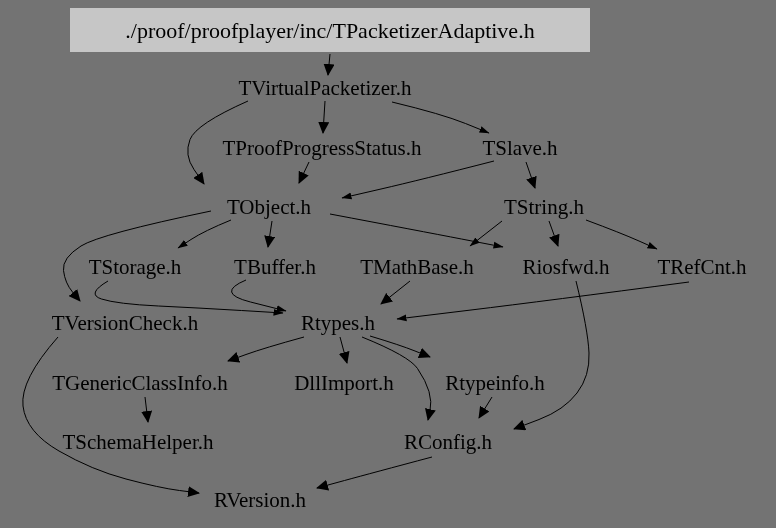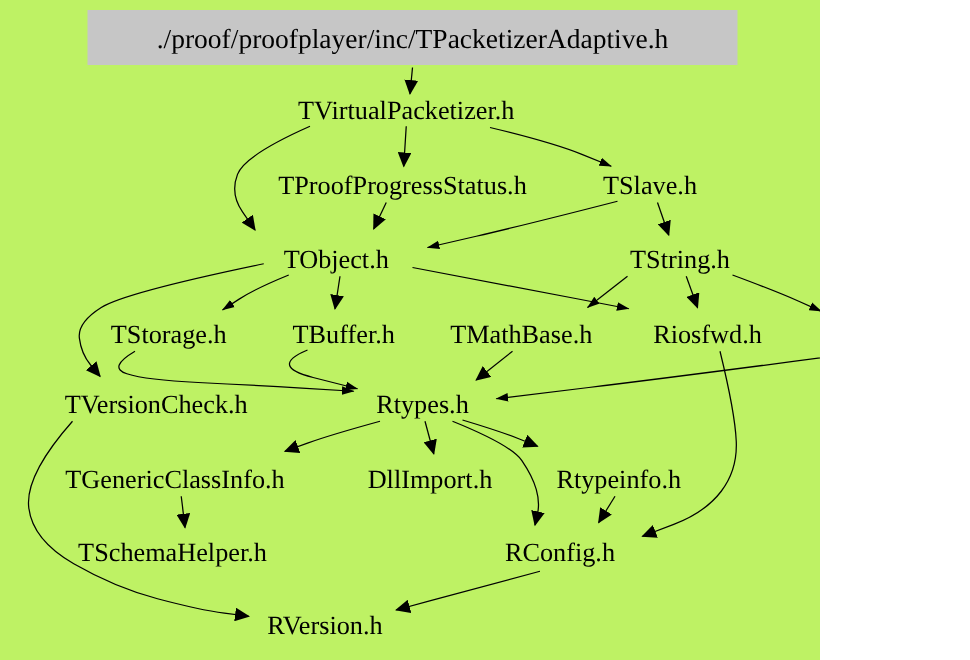--- a/index.html
+++ b/index.html
@@ -1,16 +1,16 @@
 <!DOCTYPE html>
 <html><head>
 <meta charset="utf-8">
 <style>
   html,body{margin:0;padding:0;background:#ffffff;}
-  .stage{position:relative;width:656px;height:528px;background:#bef264;overflow:hidden;}
+  .stage{position:relative;width:776px;height:528px;background:#737373;overflow:hidden;}
   svg{display:block;}
   text.node{font-family:"Liberation Serif","DejaVu Serif",serif;fill:#000;}
   path.edge{fill:none;stroke:#000;stroke-width:1;}
 </style>
 </head>
 <body>
 
 <div class="stage">
   <svg id="graph-svg" width="776" height="528" viewBox="0 0 776 528">
     <defs>

